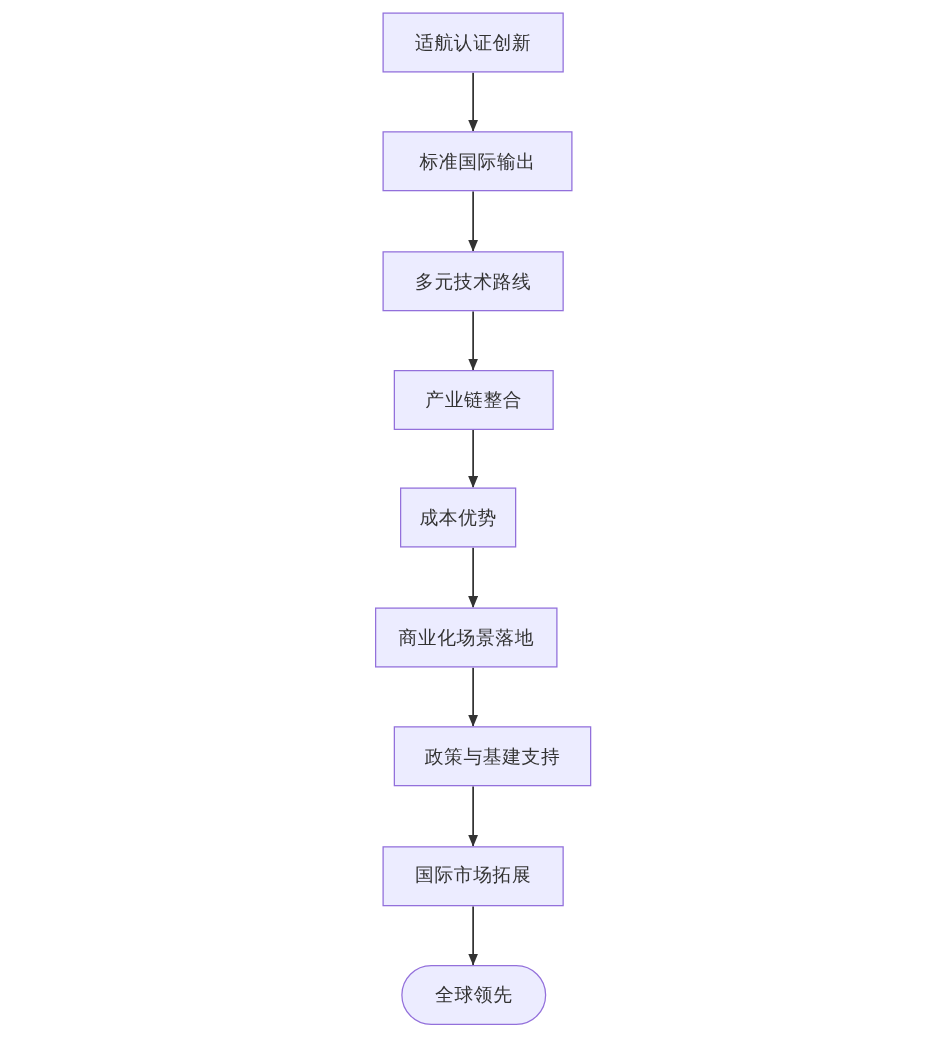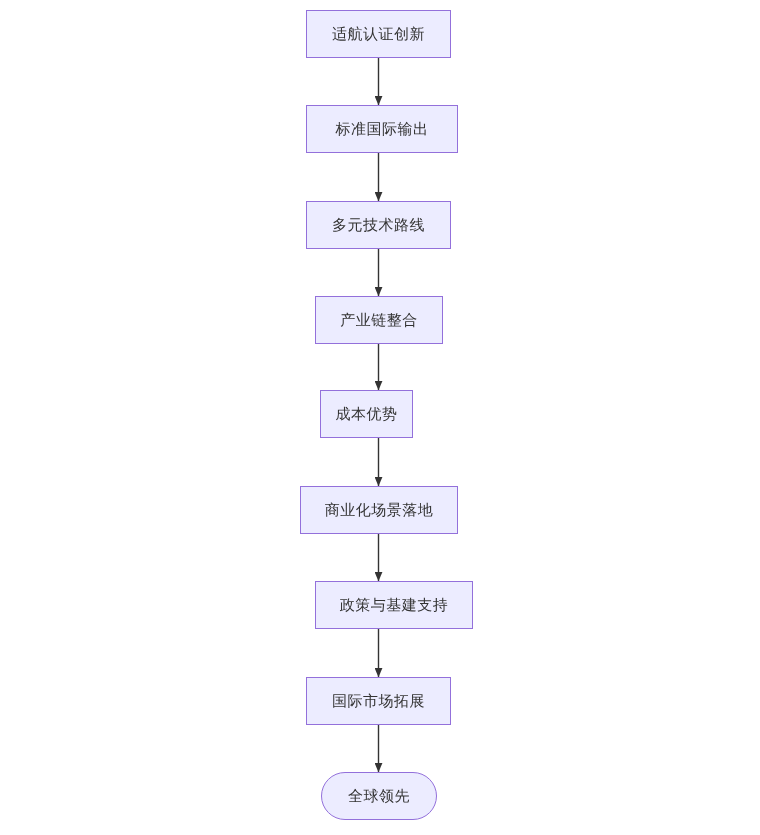--- a/index.html
+++ b/index.html
@@ -79,21 +79,21 @@
       </div>
       <div class="node" style="left: 306px; top: 201px; width: 145px; height: 48px; background: rgb(236, 236, 255); border-color: rgb(147, 112, 219); color: rgb(51, 51, 51);">
         <span class="node-label">多元技术路线</span>
       </div>
       <div class="node" style="left: 315px; top: 296px; width: 128px; height: 48px; background: rgb(236, 236, 255); border-color: rgb(147, 112, 219); color: rgb(51, 51, 51);">
         <span class="node-label">产业链整合</span>
       </div>
       <div class="node" style="left: 320px; top: 390px; width: 93px; height: 48px; background: rgb(236, 236, 255); border-color: rgb(147, 112, 219); color: rgb(51, 51, 51);">
         <span class="node-label">成本优势</span>
       </div>
-      <div class="node" style="left: 300px; top: 486px; width: 158px; height: 48px; background: rgb(236, 236, 255); border-color: rgb(147, 112, 219); color: rgb(51, 51, 51);">
+      <div class="node" style="left: 300px; top: 486px; width: 146px; height: 48px; background: rgb(236, 236, 255); border-color: rgb(147, 112, 219); color: rgb(51, 51, 51);">
         <span class="node-label">商业化场景落地</span>
       </div>
       <div class="node" style="left: 315px; top: 581px; width: 158px; height: 48px; background: rgb(236, 236, 255); border-color: rgb(147, 112, 219); color: rgb(51, 51, 51);">
         <span class="node-label">政策与基建支持</span>
       </div>
       <div class="node" style="left: 306px; top: 677px; width: 145px; height: 48px; background: rgb(236, 236, 255); border-color: rgb(147, 112, 219); color: rgb(51, 51, 51); font-family: Liberation Serif, serif;">
         <span class="node-label">国际市场拓展</span>
       </div>
       <div class="node" style="left: 321px; top: 772px; width: 116px; height: 48px; background: rgb(236, 236, 255); border-color: rgb(147, 112, 219); color: rgb(51, 51, 51); border-radius: 24px;">
         <span class="node-label">全球领先</span>

